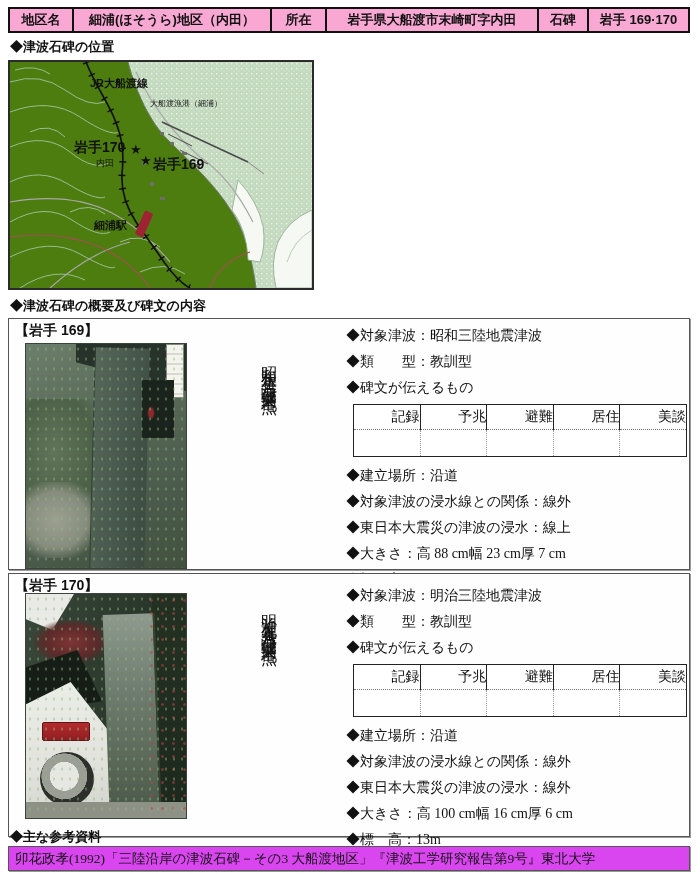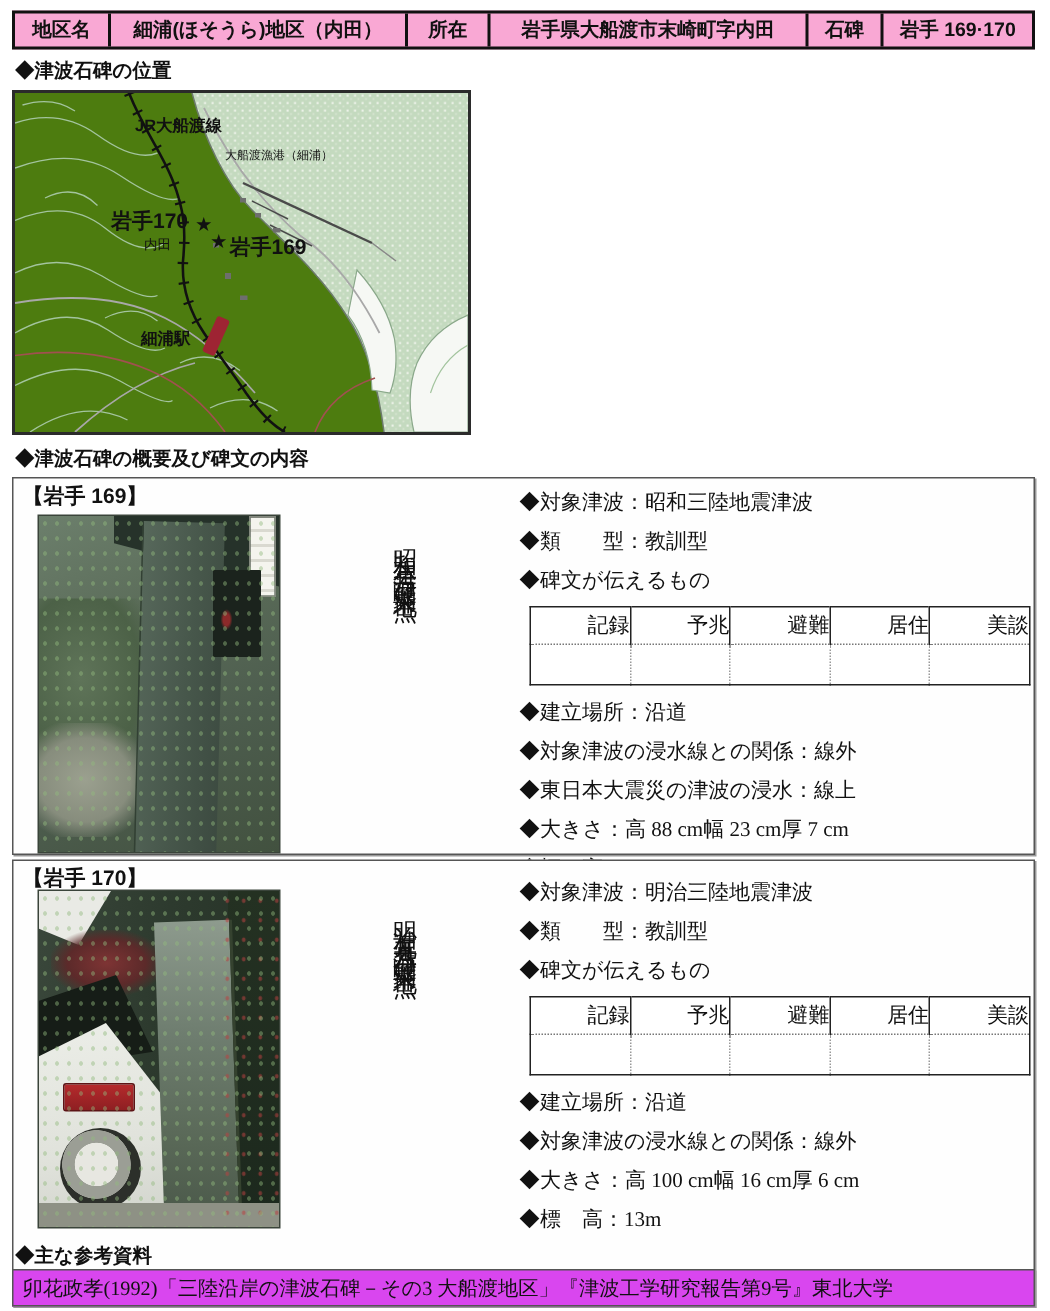--- a/index.html
+++ b/index.html
@@ -41,21 +41,21 @@
   .map-box svg{display:block;width:100%;height:100%;}
   .map-label{font-family:"Liberation Sans",sans-serif;fill:#111;}
 
   
   .mon-box{
     left:8px;width:682px;background:#fefefe;
     border:1px solid #555;box-shadow:1px 1px 0 #999;
     box-sizing:border-box;
   }
   #mon169{top:318px;height:252px;text-decoration:underline;}
-  #mon170{top:573px;height:298px;}
+  #mon170{top:573px;height:264px;}
   .mon-title{
     position:absolute;left:6px;top:3px;
     font:bold 14px "Liberation Sans", sans-serif;white-space:nowrap;
   }
   .photo{
     position:absolute;left:16px;width:162px;height:226px;
     overflow:hidden;border:1px solid #3a443a;box-sizing:border-box;
   }
   #mon169 .photo{top:24px;}
   #mon170 .photo{top:19px;}
@@ -313,20 +313,21 @@
         <td></td>
         <td></td>
         <td></td>
         <td></td>
         <td></td>
       </tr>
     </tbody>
       </table>
     <div class="dline">◆建立場所：沿道</div>
     <div class="dline">◆対象津波の浸水線との関係：線外</div>
+    <div class="dline">◆東日本大震災の津波の浸水：線外</div>
     <div class="dline">◆大きさ：高 100 cm幅 16 cm厚 6 cm</div>
     <div class="dline">◆標　高：13m</div>
   </div>
 </div>
 
 <div class="sec-head" style="top:828px;">◆主な参考資料</div>
 <div class="abs ref-box">
   <span>卯花政孝(1992)「三陸沿岸の津波石碑－その3 大船渡地区」『津波工学研究報告第9号』東北大学</span>
 </div>
 

